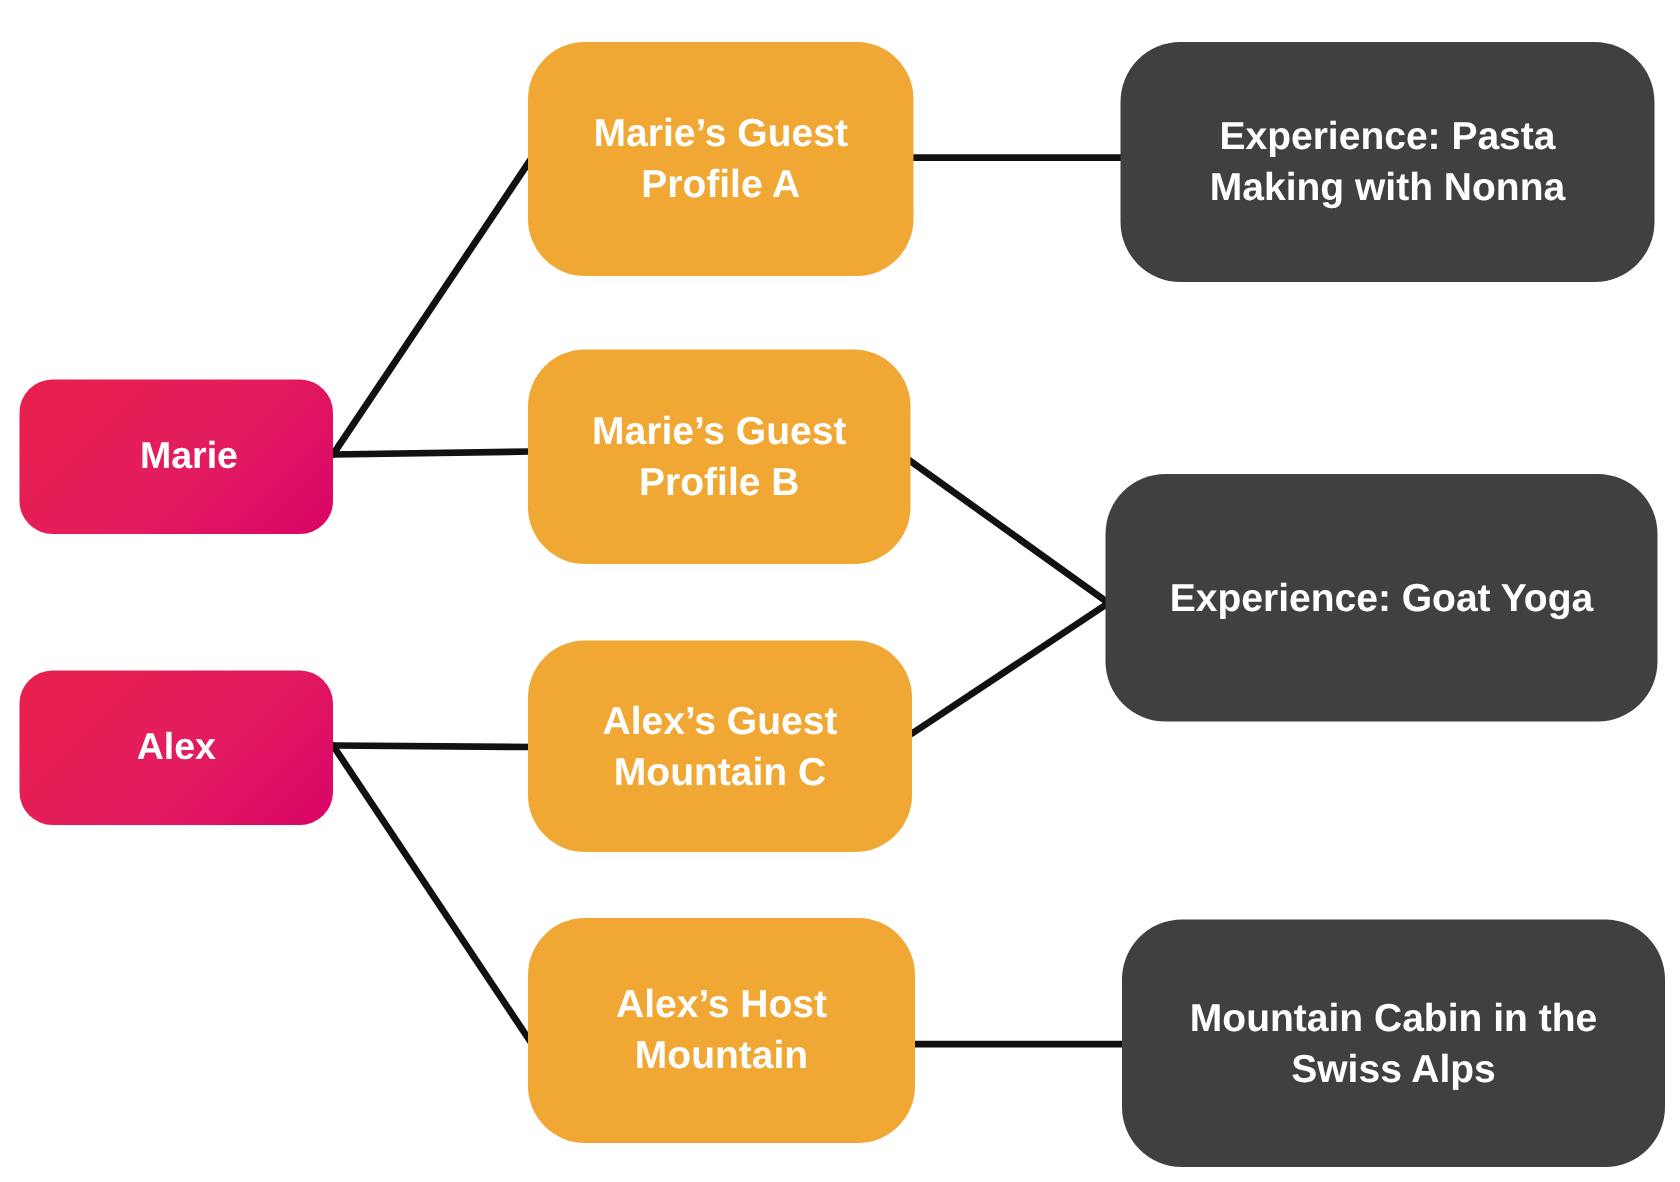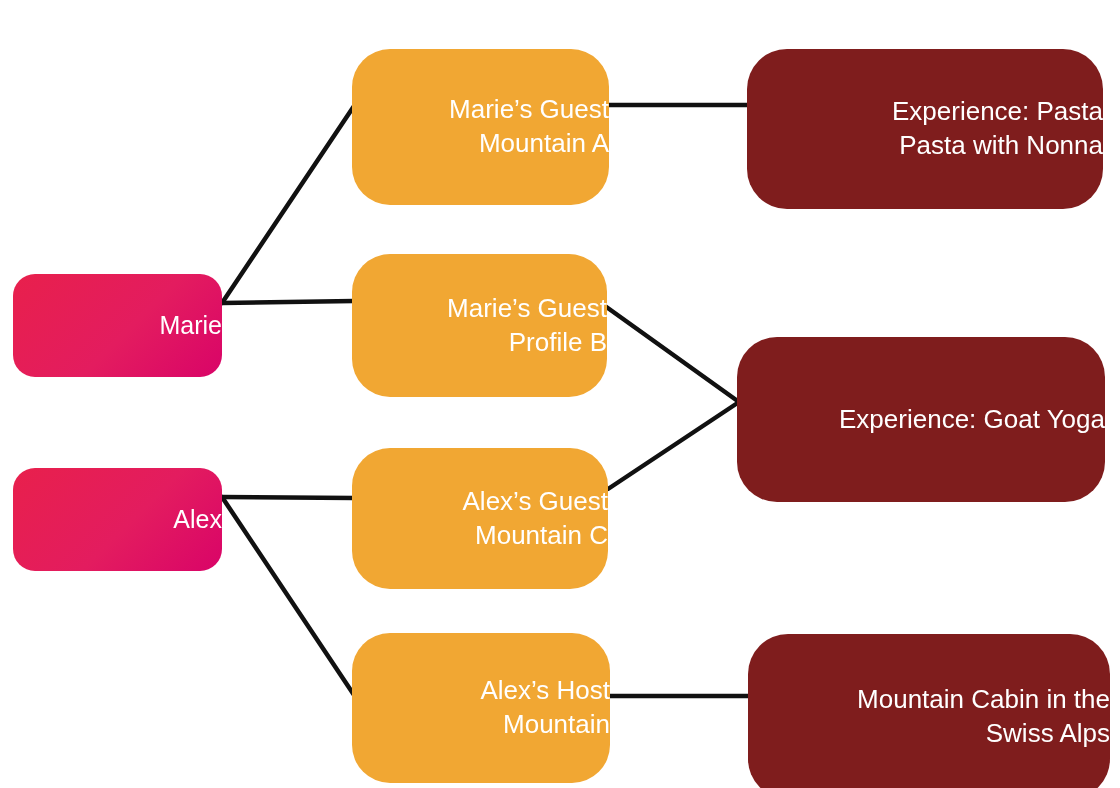--- a/index.html
+++ b/index.html
@@ -18,42 +18,41 @@
     position: absolute;
     left: 0; top: 0;
     width: 1120px; height: 788px;
     z-index: 1;
   }
   .node {
     position: absolute;
     z-index: 2;
     display: flex;
     flex-direction: column;
-    align-items: flex-end;
+    align-items: center;
     justify-content: center;
     text-align: center;
     color: #FFFFFF;
-    font-weight: normal;
-    margin-top: 21px;
+    font-weight: bold;
   }
   .node .line { display: block; }
   .node-user {
     background: linear-gradient(135deg, #E8204C 0%, #E31C5F 55%, #D90468 100%);
     border-radius: 22px;
     font-size: 25px;
     line-height: 1.3;
   }
   .node-profile {
     background: #F1A733;
     border-radius: 38px;
     font-size: 26px;
     line-height: 1.3;
   }
   .node-listing {
-    background: #7f1d1d;
+    background: #404040;
     border-radius: 40px;
     font-size: 26px;
     line-height: 1.3;
   }
   
   #node-marie        { left: 13px;  top: 253px; width: 209px; height: 103px; padding-left: 17px; }
   #node-alex         { left: 13px;  top: 447px; width: 209px; height: 103px; }
   
   #node-profile-a    { left: 352px; top: 28px;  width: 257px; height: 156px; }
   #node-profile-b    { left: 352px; top: 233px; width: 255px; height: 143px; }
@@ -85,41 +84,41 @@
   <div class="node node-user" id="node-marie">
     <span class="line">Marie</span>
   </div>
 
   <div class="node node-user" id="node-alex">
     <span class="line">Alex</span>
   </div>
 
   <div class="node node-profile" id="node-profile-a">
     <span class="line">Marie’s Guest</span>
-    <span class="line">Mountain A</span>
+    <span class="line">Profile A</span>
   </div>
 
   <div class="node node-profile" id="node-profile-b">
     <span class="line">Marie’s Guest</span>
     <span class="line">Profile B</span>
   </div>
 
   <div class="node node-profile" id="node-profile-c">
     <span class="line">Alex’s Guest</span>
     <span class="line">Mountain C</span>
   </div>
 
   <div class="node node-profile" id="node-host-profile">
     <span class="line">Alex’s Host</span>
     <span class="line">Mountain</span>
   </div>
 
   <div class="node node-listing" id="node-pasta">
     <span class="line">Experience: Pasta</span>
-    <span class="line">Pasta with Nonna</span>
+    <span class="line">Making with Nonna</span>
   </div>
 
   <div class="node node-listing" id="node-cabin">
     <span class="line">Mountain Cabin in the</span>
     <span class="line">Swiss Alps</span>
   </div>
 
   <div class="node node-listing" id="node-goat-yoga">
     <span class="line">Experience: Goat Yoga</span>
   </div>

